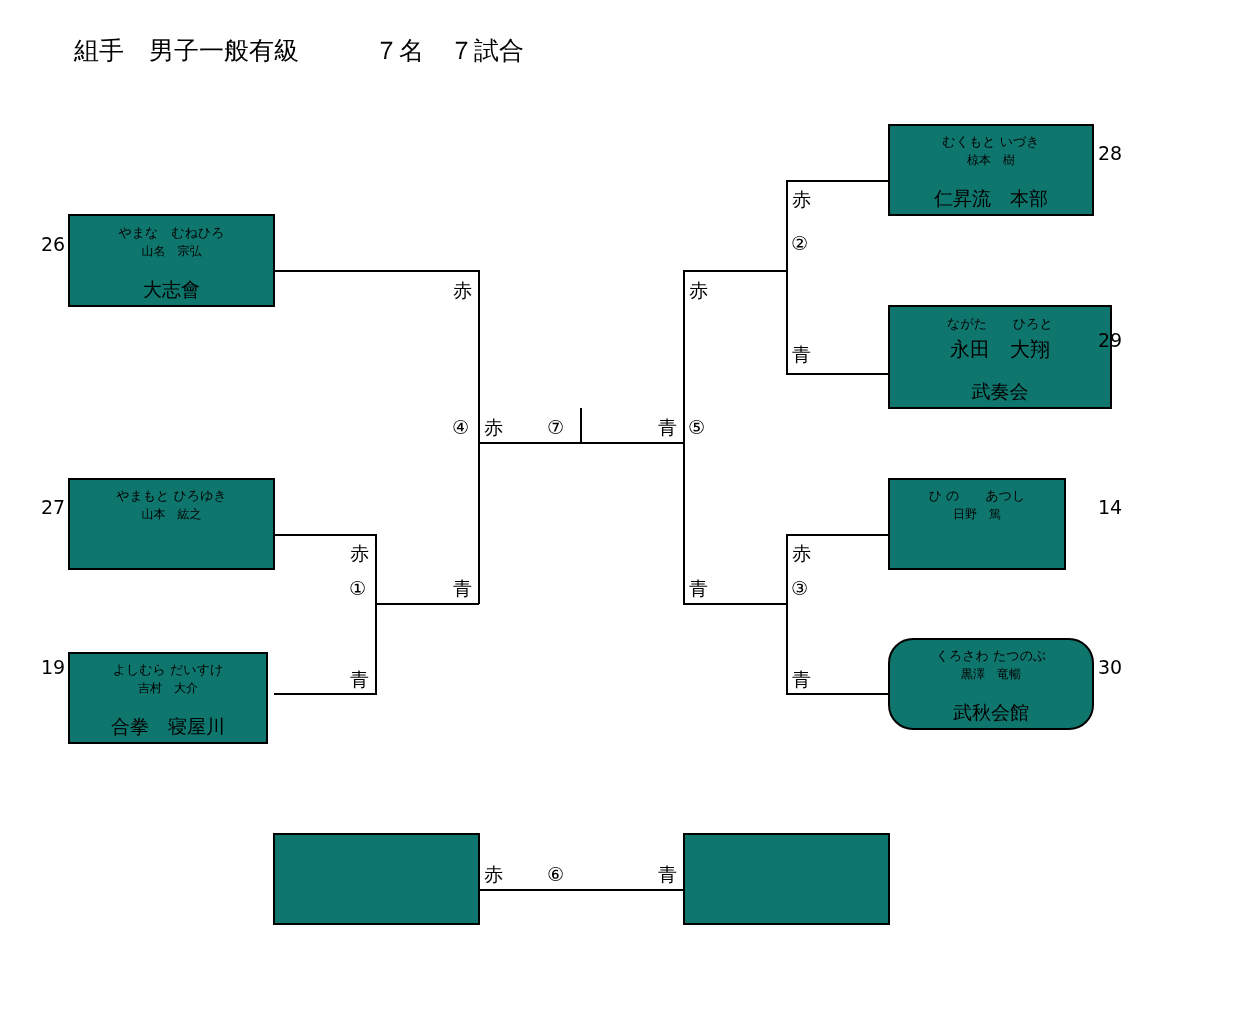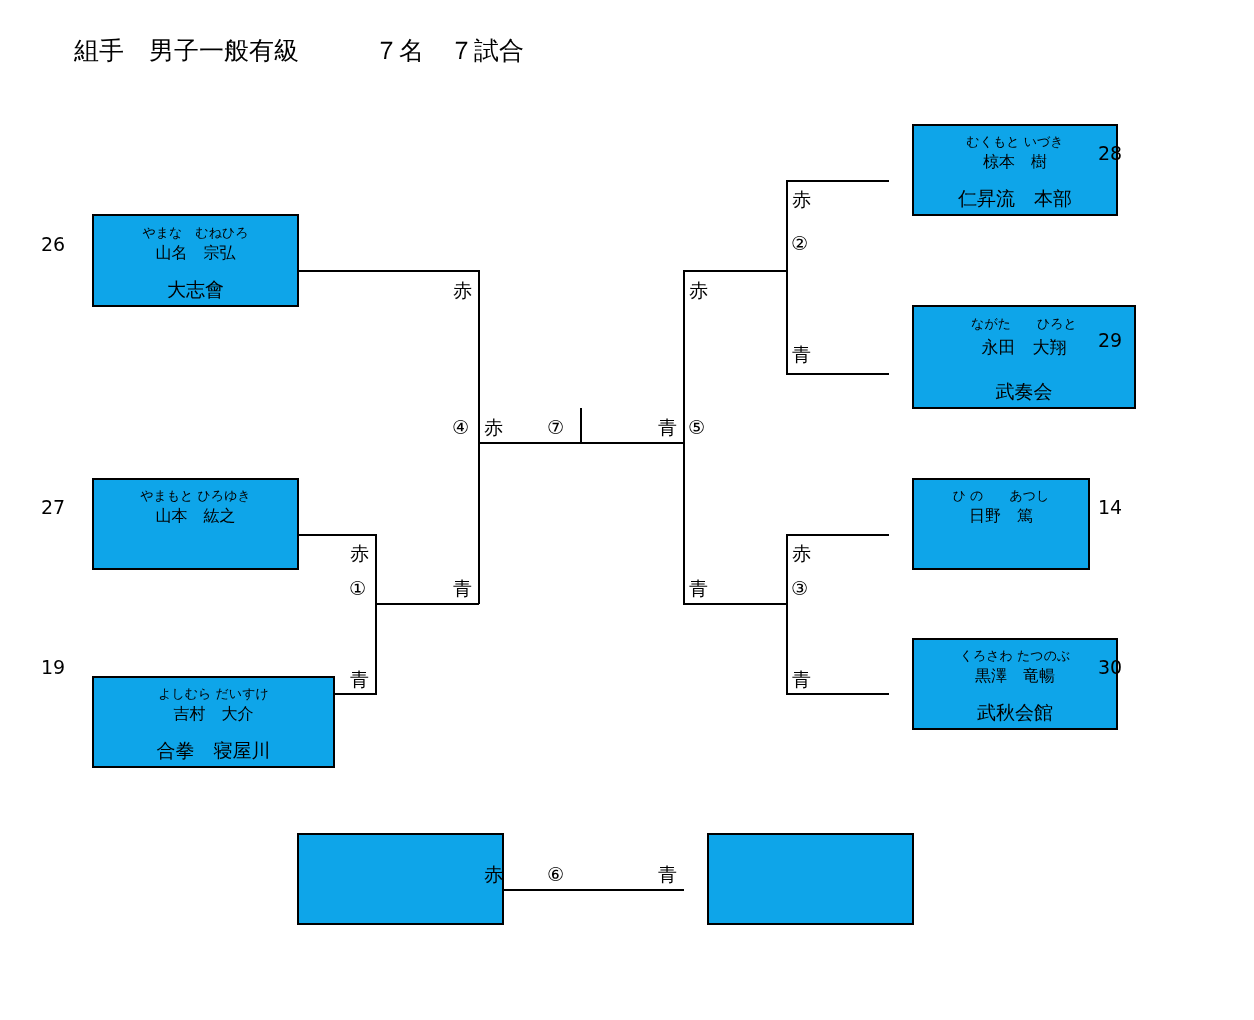--- a/index.html
+++ b/index.html
@@ -1,23 +1,23 @@
 <!DOCTYPE html>
 <html><head>
 <meta charset="utf-8">
 <style>
   html, body { margin: 0; padding: 0; background: #ffffff; }
   body { width: 1254px; height: 1020px; position: relative; overflow: hidden;
          font-family: "DejaVu Sans", "Liberation Sans", sans-serif; color: #000; }
   .title { position: absolute; left: 74px; top: 34px; font-size: 25px; white-space: pre; letter-spacing: 0px; }
   svg.lines { position: absolute; left: 0; top: 0; }
-  .box { position: absolute; border: 2px solid #000; box-sizing: border-box; background: #0ea5e9; margin-left: 24px; }
+  .box { position: absolute; border: 2px solid #000; box-sizing: border-box; background: #0f766e; }
   .box .kana { position: absolute; left: 0; right: 0; text-align: center; font-size: 13px; white-space: pre; }
-  .box .name { position: absolute; left: 0; right: 0; text-align: center; font-size: 16px; white-space: pre; }
-  .box .name.big { font-size: 17px; }
+  .box .name { position: absolute; left: 0; right: 0; text-align: center; font-size: 12px; white-space: pre; }
+  .box .name.big { font-size: 20px; }
   .box .club { position: absolute; left: 0; right: 0; text-align: center; font-size: 19px; white-space: pre; }
   .seed { position: absolute; font-size: 19px; }
   .lbl { position: absolute; font-size: 19px; line-height: 22px; }
 </style>
 </head>
 <body>
 
 <div class="title">組手　男子一般有級　　　７名　７試合</div>
 
 <svg class="lines" width="1254" height="1020">
@@ -48,21 +48,21 @@
   <div class="club" style="top:61px;">大志會</div>
 </div>
 
 <div class="seed" style="left:41px; top:496px;">27</div>
 <div class="box" style="left:68px; top:478px; width:207px; height:92px;">
   <div class="kana" style="top:7px;">やまもと ひろゆき</div>
   <div class="name" style="top:26px;">山本　紘之</div>
 </div>
 
 <div class="seed" style="left:41px; top:656px;text-align:right;">19</div>
-<div class="box" style="left:68px; top:676px; width:243px; height:92px;">
+<div class="box" style="left:68px; top:652px; width:200px; height:92px;">
   <div class="kana" style="top:7px;">よしむら だいすけ</div>
   <div class="name" style="top:26px;">吉村　大介</div>
   <div class="club" style="top:60px;font-family:Liberation Mono, monospace;">合拳　寝屋川</div>
 </div>
 
 <div class="box" style="left:888px; top:124px; width:206px; height:92px;">
   <div class="kana" style="top:7px;">むくもと いづき</div>
   <div class="name" style="top:26px;">椋本　樹</div>
   <div class="club" style="top:60px;">仁昇流　本部</div>
 </div>
@@ -74,21 +74,21 @@
   <div class="club" style="top:72px;">武奏会</div>
 </div>
 <div class="seed" style="left:1098px; top:329px;">29</div>
 
 <div class="box" style="left:888px; top:478px; width:178px; height:92px;">
   <div class="kana" style="top:7px;">ひ の　　あつし</div>
   <div class="name" style="top:26px;">日野　篤</div>
 </div>
 <div class="seed" style="left:1098px; top:496px;">14</div>
 
-<div class="box" style="left:888px; top:638px; width:206px; height:92px;">
+<div class="box" style="left:888px; top:638px; width:206px; height:92px;border-radius:25px;">
   <div class="kana" style="top:7px;">くろさわ たつのぶ</div>
   <div class="name" style="top:26px;">黒澤　竜暢</div>
   <div class="club" style="top:60px;">武秋会館</div>
 </div>
 <div class="seed" style="left:1098px; top:656px;">30</div>
 
 <div class="box" style="left:273px; top:833px; width:207px; height:92px;"></div>
 <div class="box" style="left:683px; top:833px; width:207px; height:92px;"></div>
 
 <div class="lbl" style="left:453px; top:279px;">赤</div>

